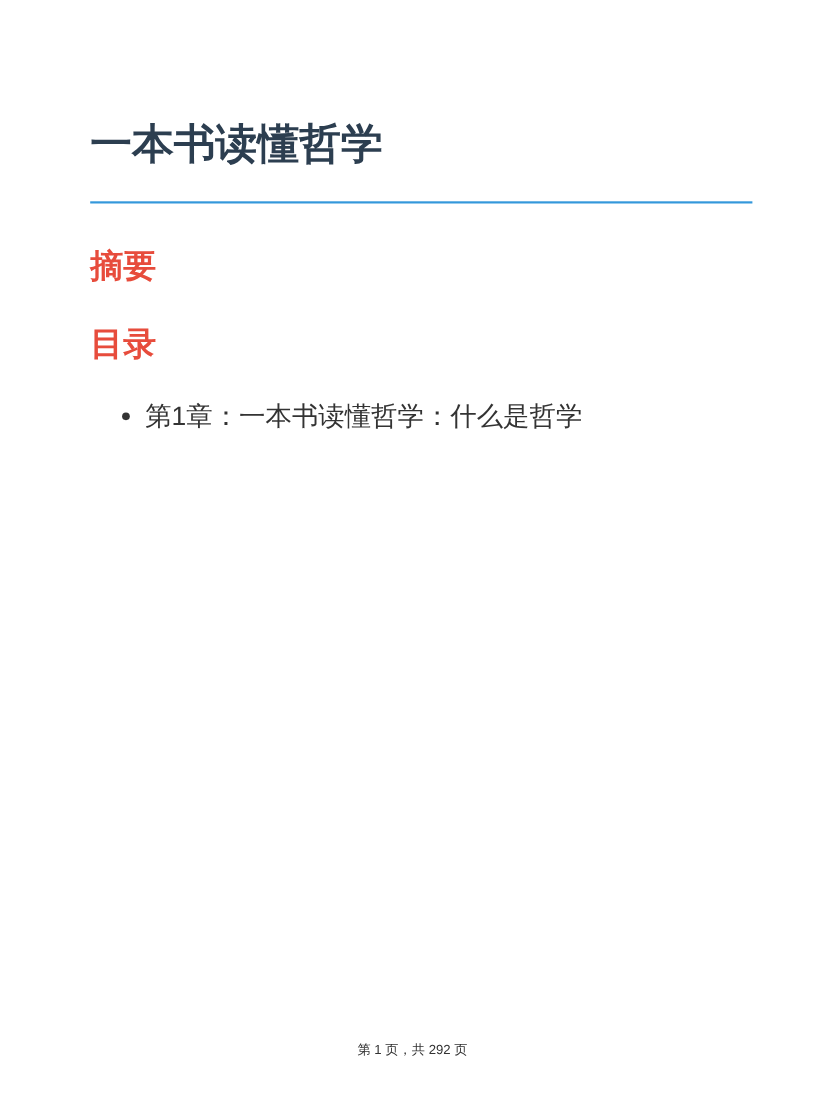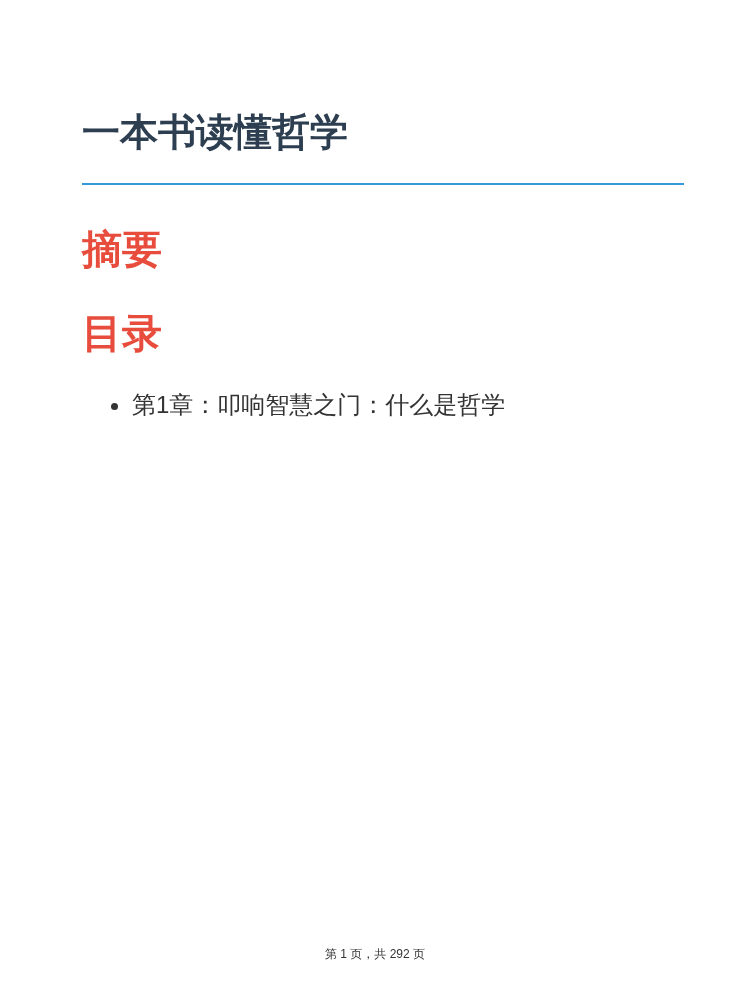--- a/index.html
+++ b/index.html
@@ -26,21 +26,21 @@
     color: #2c3e50;
   }
   hr.title-divider {
     margin: 26px 0 0 0;
     border: none;
     border-top: 2px solid #3498db;
     height: 0;
   }
   h2.section-heading {
     margin: 0;
-    font-size: 40px;
+    font-size: 30px;
     line-height: 1.3;
     font-weight: bold;
     color: #e74c3c;
   }
   h2.abstract-heading { margin-top: 38px; }
   h2.toc-heading { margin-top: 32px; }
   p.abstract-body {
     margin: 22px 0 0 0;
     font-size: 24px;
     line-height: 40px;
@@ -80,19 +80,19 @@
 
   <hr class="title-divider">
 
   <h2 class="section-heading abstract-heading">摘要</h2>
 
 
   <h2 class="section-heading toc-heading">目录</h2>
 
   <ul class="toc-list">
     <li>
-      <span>第1章：叩响智慧之门：什么是哲学</span>
+      <span>第1章：一本书读懂哲学：什么是哲学</span>
     </li>
   </ul>
 
   <div class="page-footer">第 1 页，共 292 页</div>
 
 </div>
 
 </body></html>

